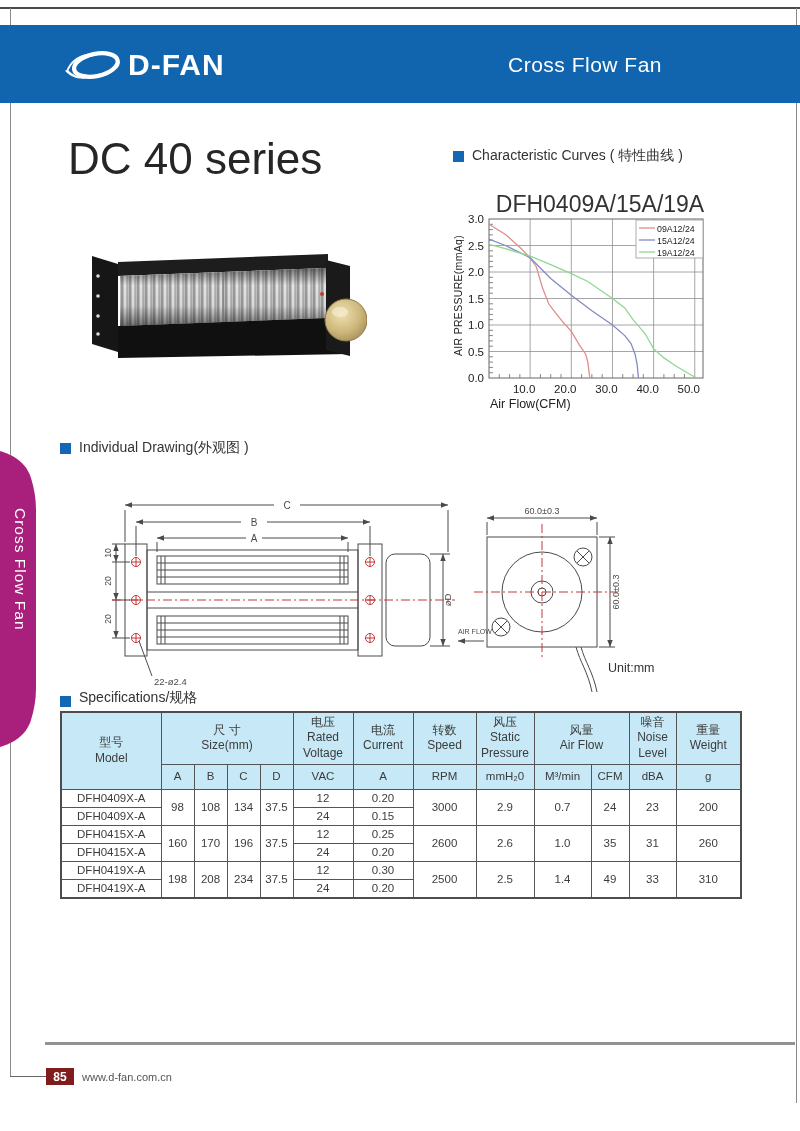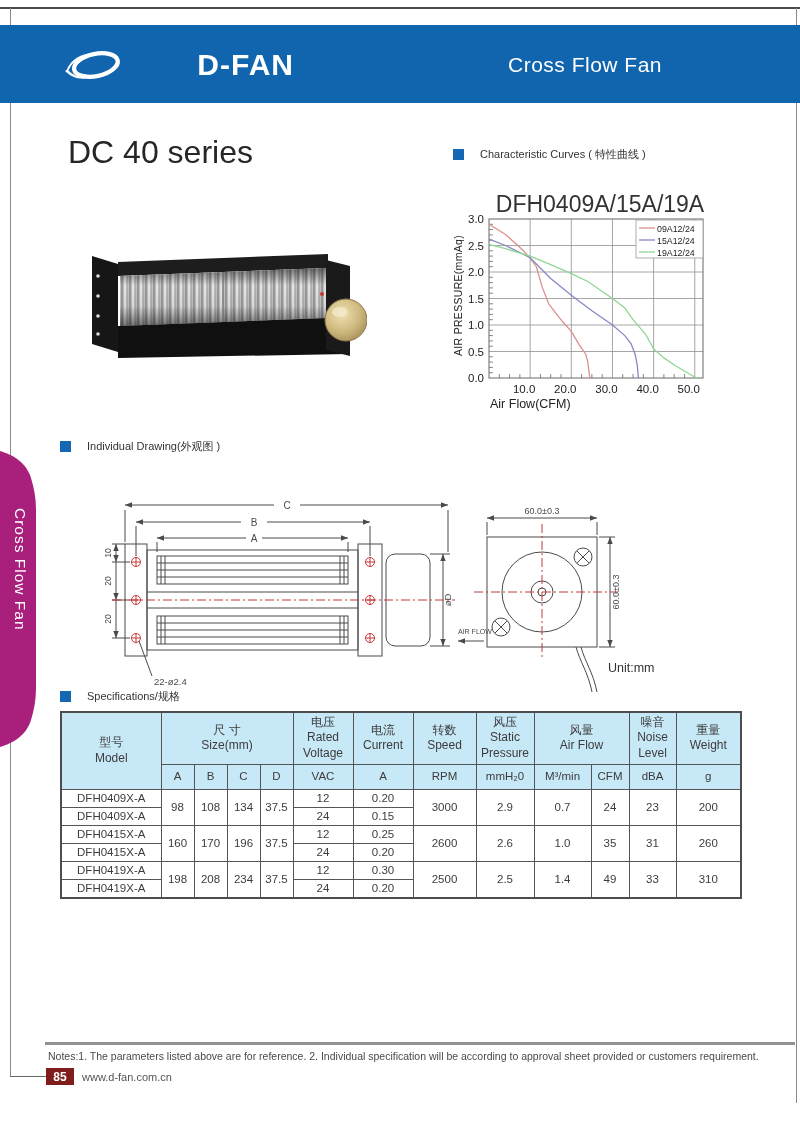--- a/index.html
+++ b/index.html
@@ -5,31 +5,31 @@
   html,body{margin:0;padding:0;background:#e8e8e8;}
   .page{position:relative;width:800px;height:1131px;background:#ffffff;margin:0 auto;
         font-family:"Liberation Sans",sans-serif;overflow:hidden;}
   .abs{position:absolute;}
   
   .rule-top{left:0;top:7px;width:800px;height:2px;background:#4a4a4a;}
   .border-left{left:10px;top:8px;width:1px;height:1069px;background:#8a8a8a;}
   .border-right{left:796px;top:8px;width:1px;height:1095px;background:#8a8a8a;}
   
   .header-bar{left:0;top:25px;width:800px;height:78px;background:#1164ae;}
-  .logo-wrap{left:64px;top:44px;width:230px;height:42px;display:flex;align-items:center;gap:6px;justify-content:space-between;}
+  .logo-wrap{left:64px;top:44px;width:230px;height:42px;display:flex;align-items:center;gap:6px;}
   .brand{color:#fff;font-size:30px;font-weight:bold;letter-spacing:1px;line-height:1;}
   .header-product{left:508px;top:53px;color:#ffffff;font-size:21px;letter-spacing:0.5px;}
   
-  .series-title{left:68px;top:134px;font-size:32px;color:#262626;letter-spacing:0px;}
-  
-  .section-hd{font-size:11px;color:#333;display:flex;align-items:center;gap:16px;}
+  .series-title{left:68px;top:134px;font-size:44px;color:#262626;letter-spacing:0px;}
+  
+  .section-hd{font-size:14px;color:#333;display:flex;align-items:center;gap:8px;}
   .sq{width:11px;height:11px;background:#1467b3;flex:0 0 auto;}
   .hd-curves{left:453px;top:147px;}
   .hd-dims{left:60px;top:439px;}
-  .hd-specs{left:60px;top:689px;}
+  .hd-specs{left:60px;top:689px;align-items:flex-end;}
   
   .chart-title{left:470px;top:191px;width:260px;text-align:center;font-size:23px;color:#333;}
   .chart-ylabel{left:452px;top:374px;width:157px;text-align:center;font-size:10.5px;color:#222;
                 transform:rotate(-90deg);transform-origin:0 0;letter-spacing:0.3px;}
   .chart-xlabel{left:490px;top:397px;width:215px;font-size:12.5px;color:#222;}
   
   .side-tab-text{left:11px;top:508px;height:200px;color:#fff;font-size:15.5px;letter-spacing:1px;
                  writing-mode:vertical-rl;text-orientation:mixed;}
   
   .spec-table{border-collapse:collapse;table-layout:fixed;width:680px;
@@ -462,18 +462,17 @@
       </tr>
       <tr>
         <td>DFH0419X-A</td>
         <td>24</td>
         <td>0.20</td>
       </tr>
     </tbody>
   </table>
 
   <div class="abs foot-rule"></div>
-  <div class="abs notes">Notes:1. The parameters listed above are for reference.   2. Individual specification will be according to approval sheet provided or customers requirement.</div>
   <div class="abs badge-hook"></div>
   <div class="abs page-badge">85</div>
   <div class="abs site">www.d-fan.com.cn</div>
 
 </div>
 
 </body></html>

